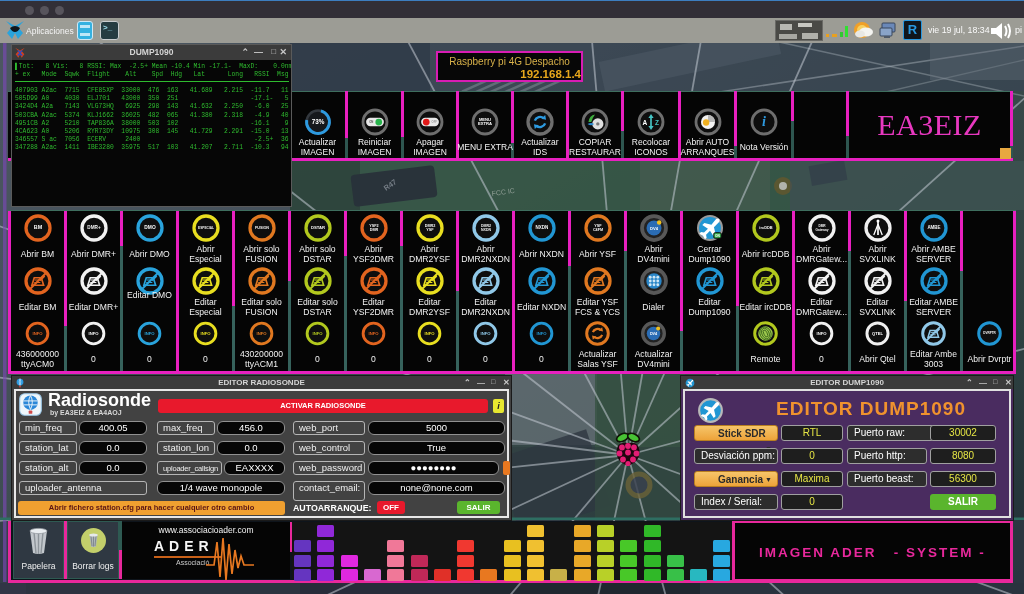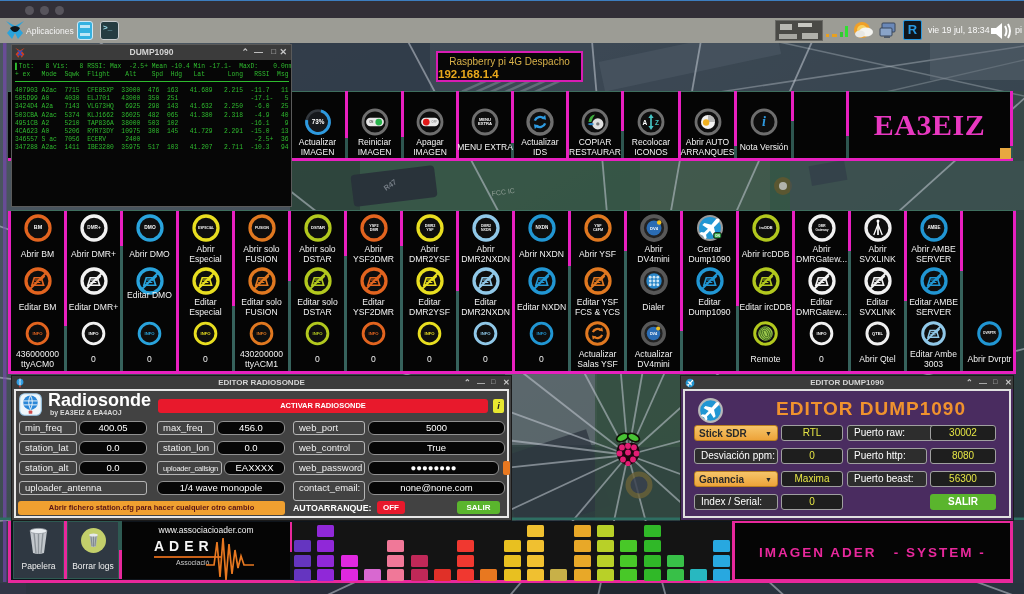--- a/index.html
+++ b/index.html
@@ -7,21 +7,21 @@
 .abs{position:absolute}
 .lbl{position:absolute;color:#f2f2f2;font-size:8.6px;line-height:10px;text-align:center;width:53px}
 .tlbl{position:absolute;color:#f6f6f6;font-size:8.5px;line-height:10px;text-align:center}
 .sep{position:absolute;width:3px}
 .wtitle{position:absolute;background:#3b3b3b;color:#d4d4d4;font-weight:bold;text-align:center}
 .wctrl{position:absolute;color:#c8c8c8;font-weight:bold}
 .fldlab{position:absolute;background:#424242;border:1px solid #b5b5b5;border-radius:3px;color:#f0f0f0;font-size:9.5px;line-height:11px;padding-left:5px}
 .fldval{position:absolute;background:#060606;border:1px solid #909090;border-radius:6px;color:#fff;font-size:9.5px;text-align:center}
 .plab{position:absolute;background:#2d2d2d;border:1px solid #a0a0a0;border-radius:3px;color:#fff;font-size:10px;padding-left:6px}
 .pval{position:absolute;background:#1e1e1e;border:1px solid #a0a0a0;border-radius:3px;color:#e6e645;font-size:10px;text-align:center}
-.odrop{position:absolute;background:linear-gradient(#f6c56a,#eda339);border:1px solid #b97f20;border-radius:3px;color:#2a2a2a;font-size:10px;font-weight:bold;padding-left:4px}
+.odrop{position:absolute;background:linear-gradient(#f6c56a,#eda339);border:1px solid #b97f20;border-radius:3px;color:#2a2a2a;font-size:10px;font-weight:bold;padding-left:23px}
 </style></head><body>
 <div class="desk">
 <svg class="abs" style="left:0;top:0" width="1024" height="594">
 <defs>
 <linearGradient id="bgg" x1="0" y1="0" x2="1" y2="1">
 <stop offset="0" stop-color="#59626e"></stop>
           <stop offset="0.3" stop-color="#4c5861"></stop>
 <stop offset="0.55" stop-color="#3e504f"></stop>
           <stop offset="0.78" stop-color="#314644"></stop>
 <stop offset="1" stop-color="#232f38"></stop>
@@ -230,21 +230,21 @@
       <path d="M16 16 L16 8.5 A7.5 7.5 0 0 1 23.5 16 Z" fill="#b8b8b8"></path>
       <circle cx="14" cy="16.5" r="3.4" fill="#f0b020"></circle>
     </svg>
 <div class="tlbl" style="left:679px;top:137px;width:57px">Abrir AUTO<br>ARRANQUES</div>
 <svg class="abs" style="left:749.0px;top:107px" width="30" height="30" viewBox="0 0 32 32">
       <circle cx="16" cy="16" r="12.8" fill="#0e0e0e" stroke="#6e6e6e" stroke-width="3"></circle>
       <text x="16" y="17" fill="#2d9ae0" font-size="15" font-style="italic" font-weight="bold" font-family="Liberation Serif,serif" text-anchor="middle" dominant-baseline="middle">i</text>
     </svg>
 <div class="tlbl" style="left:735px;top:142px;width:58px">Nota Versión</div>
 <div class="abs" style="left:849px;top:92.5px;width:161px;height:65.5px;background:#050505"></div>
-<div class="abs" style="left:849px;top:108px;width:161px;text-align:center;font-family:'Liberation Serif',serif;font-weight:bold;font-size:30px;color:#e838c0;letter-spacing:0.5px">EA3EIZ</div>
+<div class="abs" style="left:849px;top:108px;width:161px;text-align:center;font-family:'Liberation Serif',serif;font-weight:normal;font-size:30px;color:#e838c0;letter-spacing:0.5px">EA3EIZ</div>
 <div class="abs" style="left:1000px;top:148px;width:11px;height:11px;background:#e8a840"></div>
 <div class="abs" style="left:8px;top:210px;width:1008px;height:161px;background:#050505;border-top:1.5px solid #3e6e5e"></div>
 <div class="abs" style="left:8px;top:371px;width:1008px;height:3px;background:#e820c0"></div>
 <div class="abs" style="left:8px;top:211px;width:3px;height:160px;background:#e820c0"></div>
 <div class="abs" style="left:1013px;top:211px;width:3px;height:160px;background:#e820c0"></div>
 <div class="sep" style="left:64px;top:211px;height:160px;background:#36625c"></div>
 <div class="sep" style="left:64px;top:211px;height:115px;background:#e820c0"></div>
 <div class="sep" style="left:120px;top:211px;height:160px;background:#36625c"></div>
 <div class="sep" style="left:120px;top:211px;height:35px;background:#e820c0"></div>
 <div class="sep" style="left:176px;top:211px;height:160px;background:#36625c"></div>
@@ -632,21 +632,21 @@
 505D99 A0    4030  ELJ701   43000  350  251                   -17.1-   5
 3424D4 A2a   7143  VLG73HQ   6925  298  143   41.632   2.250   -6.0   25
 503CBA A2ac  5374  KLJ1662  36025  482  065   41.380   2.318   -4.9   40
 4951CB A2    5210  TAP836A  38000  503  102                   -16.1    9
 4CA623 A0    5206  RYR73DY  10975  308  145   41.729   2.291  -15.0   13
 346557 S ac  7056  ECERV     2400                              -2.5+  36
 347288 A2ac  1411  IBE3280  35975  517  103   41.207   2.711  -10.3   94</pre>
 </div>
 <div class="abs" style="left:436px;top:51px;width:147px;height:31px;background:#070707;border:2px solid #d81cb4">
 <div class="abs" style="left:0;top:3px;width:143px;text-align:center;color:#d9b24a;font-size:10px">Raspberry pi 4G Despacho</div>
-<div class="abs" style="left:0;top:15px;width:143px;text-align:left;color:#e8a81c;font-size:11.5px;font-weight:bold">192.168.1.4</div>
+<div class="abs" style="left:0;top:15px;width:143px;text-align:right;color:#e8a81c;font-size:11.5px;font-weight:bold">192.168.1.4</div>
 </div>
 <div class="abs" style="left:11px;top:375px;width:501px;height:146px;background:#424242;border:1px solid #1a1a1a">
 <div class="wtitle" style="left:0;top:0;width:499px;height:13px;font-size:8px;line-height:13px">EDITOR RADIOSONDE</div>
 <svg class="abs" style="left:3px;top:1.5px" width="10" height="10" viewBox="0 0 32 32">
         <circle cx="16" cy="13" r="11" fill="#2d9ae0"></circle>
         <path d="M16 2 q-5 10 0 22 M16 2 q5 10 0 22" stroke="#fff" stroke-width="1.6" fill="none"></path>
         <rect x="13" y="25" width="6" height="5" fill="#c04040"></rect>
       </svg>
 <div class="wctrl" style="left:452px;top:1.5px;font-size:8px">⌃</div>
 <div class="wctrl" style="left:465px;top:1.5px;font-size:8px">—</div>

